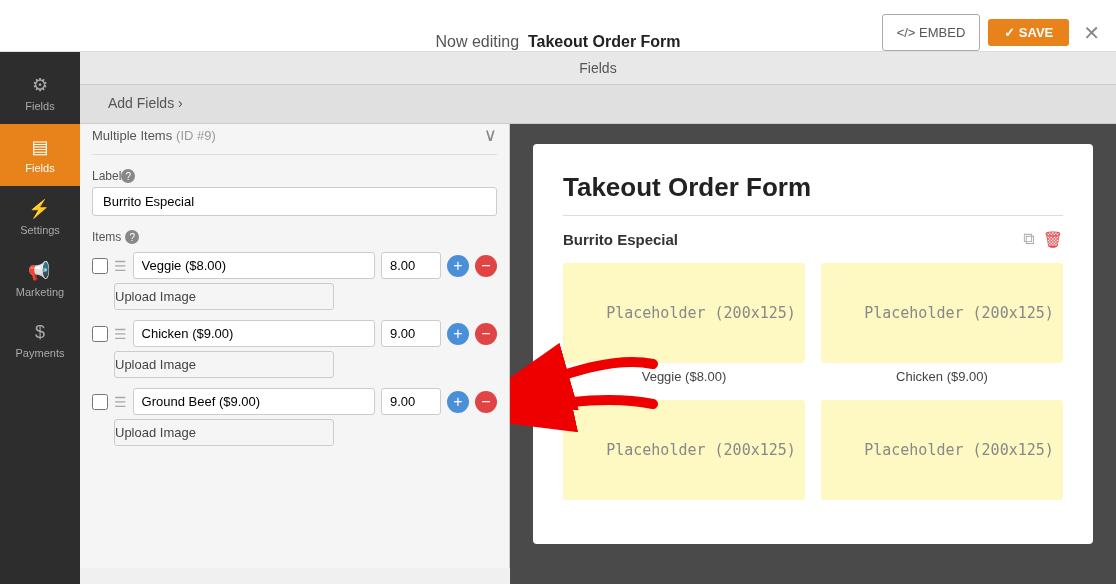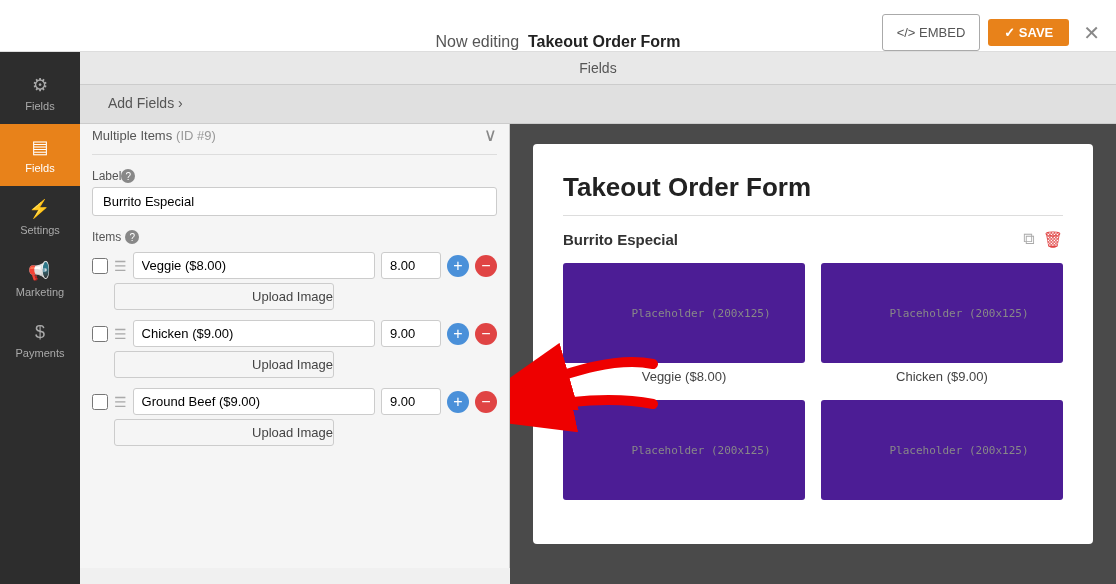--- a/index.html
+++ b/index.html
@@ -230,21 +230,21 @@
       flex-shrink: 0;
     }
     .upload-btn {
       display: block;
       width: 220px;
       margin-left: 22px;
       padding: 5px 0;
       background: #f5f5f5;
       border: 1px solid #ccc;
       border-radius: 3px;
-      text-align: right;
+      text-align: left;
       font-size: 13px;
       color: #444;
       cursor: pointer;
     }
 
     
     .right-panel {
       flex: 1;
       background: #4a4a4a;
       display: flex;
@@ -288,26 +288,26 @@
     .items-grid {
       display: grid;
       grid-template-columns: 1fr 1fr;
       gap: 16px;
     }
 
     .item-card { text-align: center; }
     .placeholder-img {
       width: 100%;
       height: 100px;
-      background: #4c1d95;
+      background: #fef9c3;
       border-radius: 3px;
       display: flex;
       align-items: center;
       justify-content: center;
-      font-size: 11px;
+      font-size: 15px;
       color: #888;
       font-family: monospace;
       margin-bottom: 6px;
       padding-left: 34px;
     }
     .item-card-name { font-size: 13px; color: #444; }
 
     .content-row {
       display: flex;
       flex: 1;

